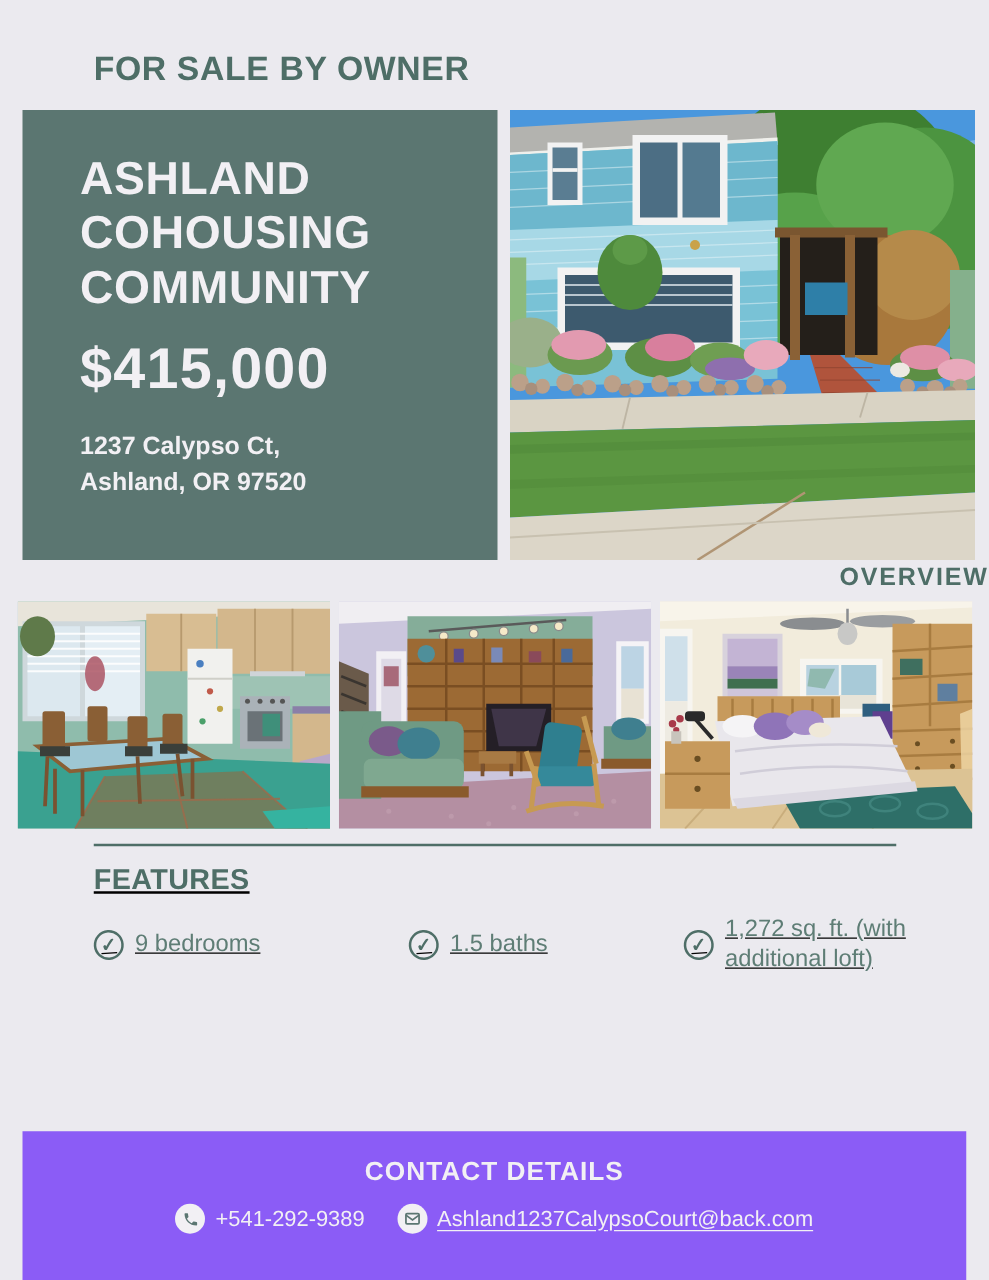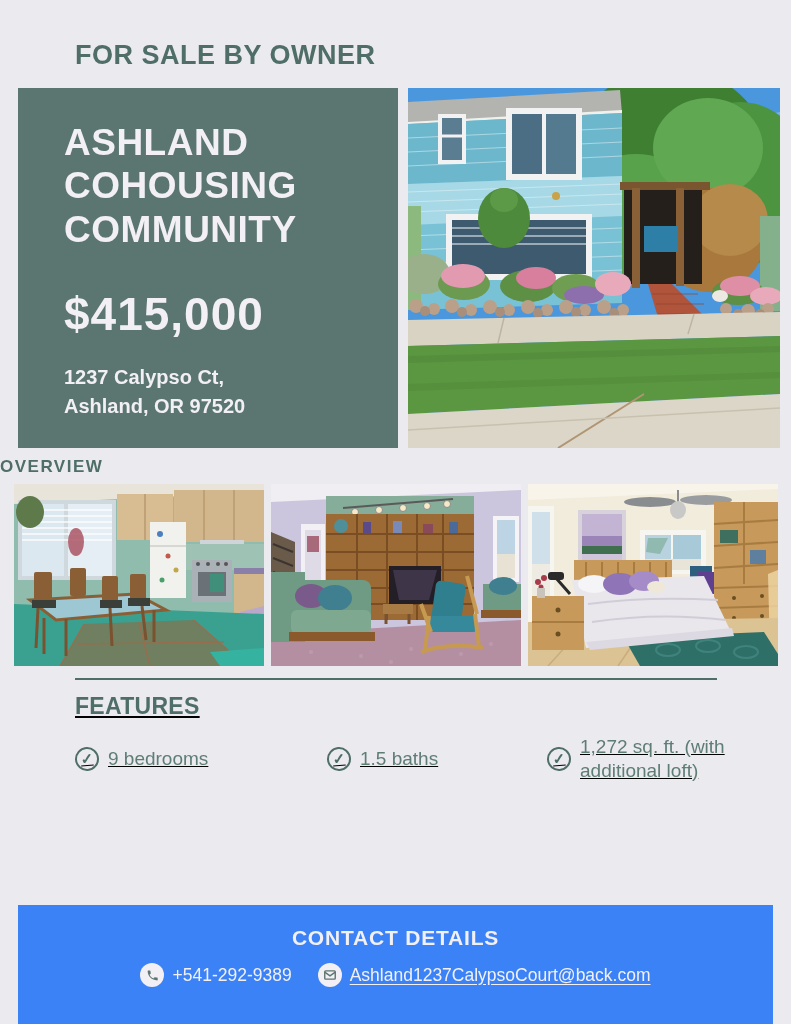--- a/index.html
+++ b/index.html
@@ -40,42 +40,42 @@
     font-size: 37px;
     font-weight: bold;
     line-height: 1.17;
     letter-spacing: 0.5px;
     width: 300px;
   }
   .hero-price {
     color: #f2f0f4;
     font-size: 46px;
     font-weight: bold;
-    margin-top: 36px;
+    margin-top: 16px;
     letter-spacing: 1px;
   }
   .hero-address {
     color: #f2f0f4;
     font-size: 20px;
     font-weight: bold;
     line-height: 1.45;
     margin-top: 22px;
   }
   .hero-photo {
     width: 372px;
     height: 360px;
     flex: none;
     overflow: hidden;
   }
   .hero-photo svg, .gallery-photo svg { display: block; width: 100%; height: 100%; }
   
   .overview-label {
-    text-align: left;
-    margin-top: 9px;
-    font-size: 17px;
+    text-align: right;
+    margin-top: 3px;
+    font-size: 20px;
     font-weight: bold;
     letter-spacing: 1.5px;
     color: #4e6e67;
   }
   .gallery {
     display: flex;
     gap: 7px;
     margin: 7px 13px 0 14px;
   }
   .gallery-photo {
@@ -129,21 +129,21 @@
     color: #5e7d75;
   }
   .feature-item.f3 .feature-label { width: 162px; line-height: 1.25; }
   
   .footer {
     position: absolute;
     left: 18px;
     top: 905px;
     width: 755px;
     bottom: 0;
-    background: #3b82f6;
+    background: #8b5cf6;
     text-align: center;
   }
   .footer-heading {
     margin-top: 21px;
     font-size: 21px;
     font-weight: bold;
     letter-spacing: 0.8px;
     color: #f2f0f4;
   }
   .contact-row {

